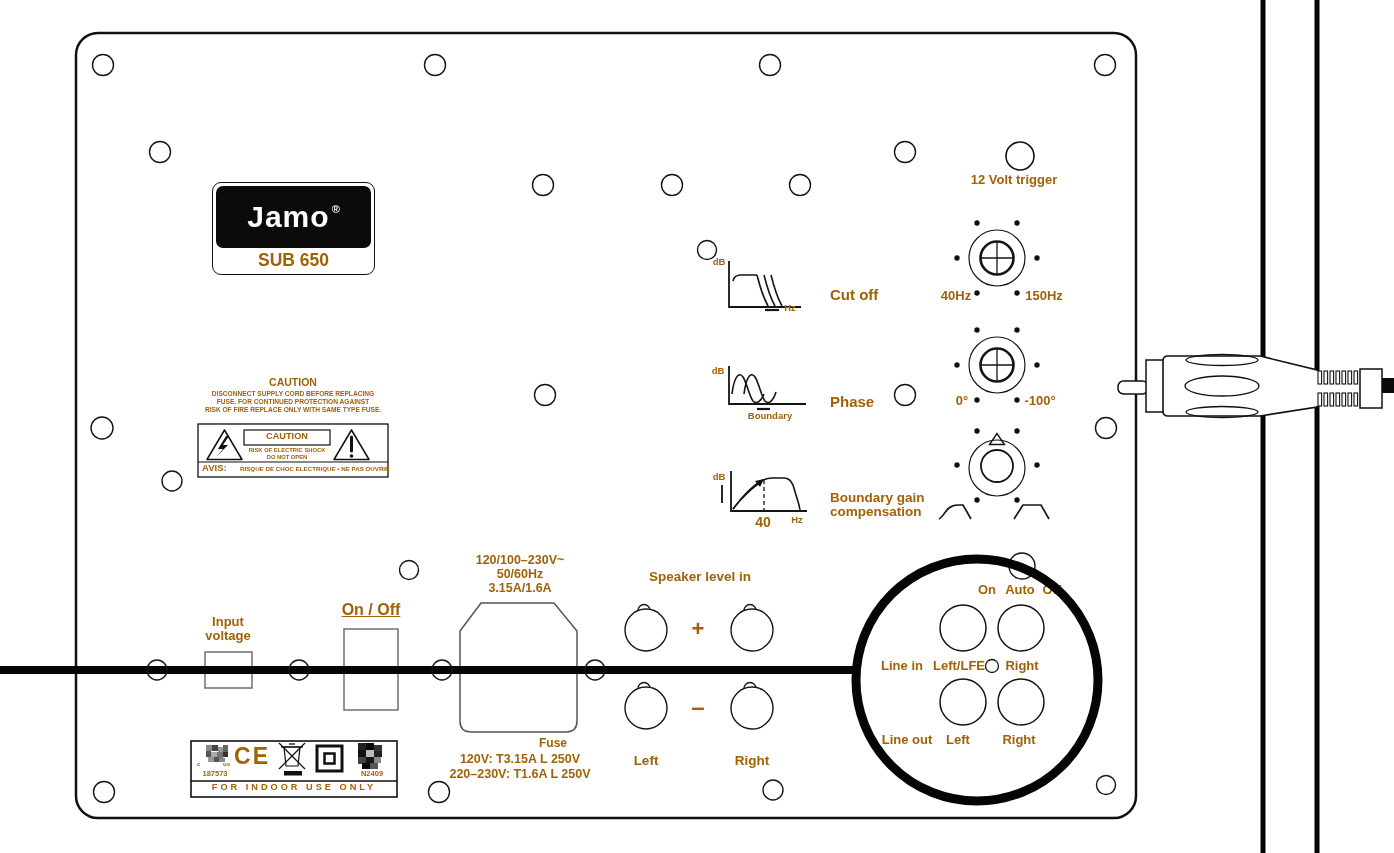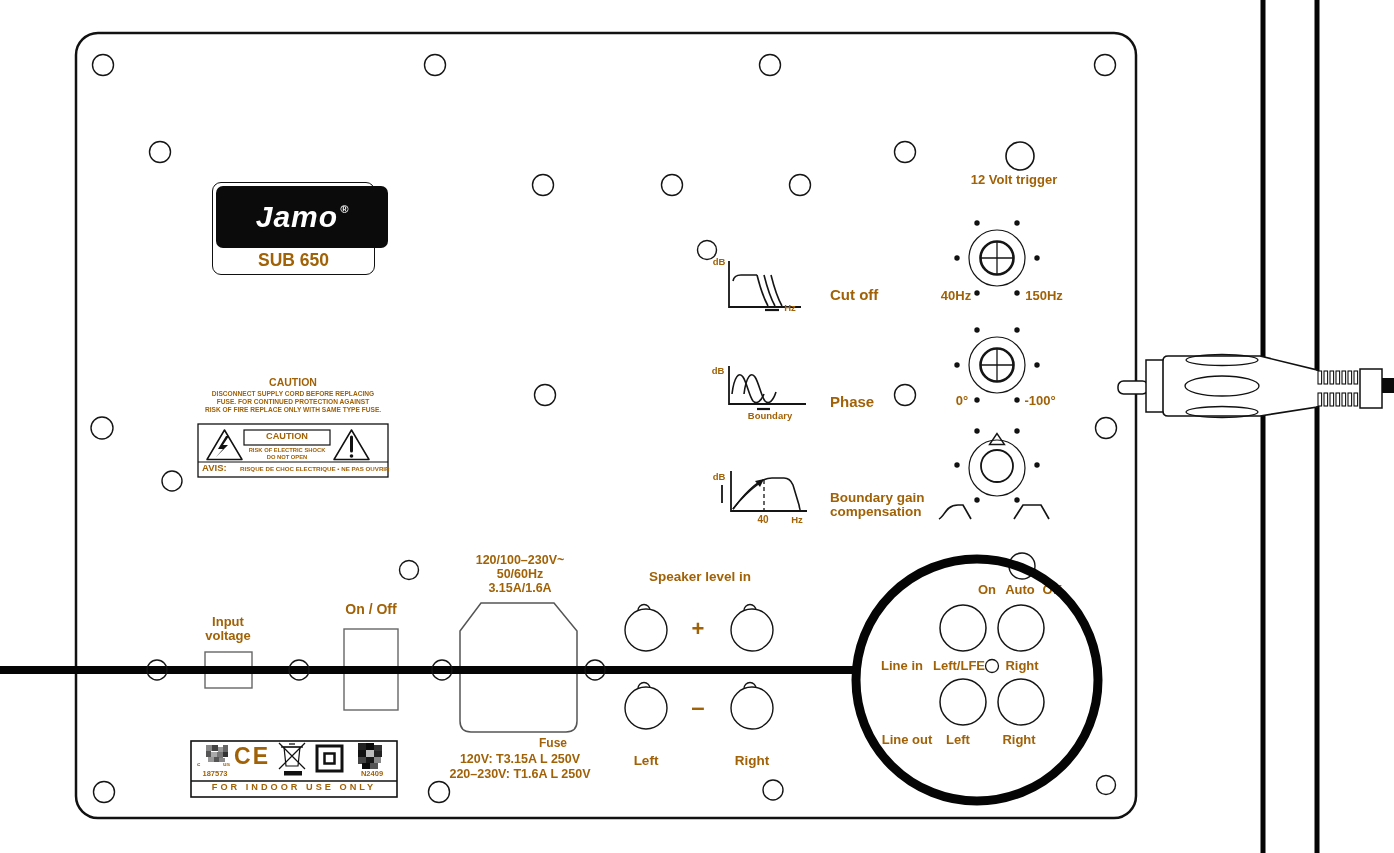--- a/index.html
+++ b/index.html
@@ -9,22 +9,22 @@
     background:#fff; font-family:"Liberation Sans", sans-serif;
   }
   svg.layer { position:absolute; left:0; top:0; }
   #art { z-index:1; }
   #textlayer { position:absolute; left:0; top:0; width:1394px; height:853px; z-index:2; }
   #overlay { z-index:3; pointer-events:none; }
   .t { position:absolute; font-weight:bold; color:#a16207; white-space:nowrap; line-height:1.05; }
   .c { transform:translateX(-50%); text-align:center; }
   .jamo-outer { position:absolute; left:212px; top:182px; width:163px; height:93px;
     border:1.6px solid #111; border-radius:9px; background:#fff; }
-  .jamo-black { position:absolute; left:216px; top:186px; width:172px; height:62px;
-    background:#0b0b0b; border-radius:7px; display:flex; align-items:center; justify-content:center;font-style:italic; }
+  .jamo-black { position:absolute; left:216px; top:186px; width:155px; height:62px;
+    background:#0b0b0b; border-radius:7px; display:flex; align-items:center; justify-content:center; }
   .jamo-black .brand { color:#fff; font-weight:bold; font-size:30px; letter-spacing:1px; }
   .jamo-black .reg { color:#fff; font-weight:bold; font-size:11px; margin:-16px 0 0 2px; }
   .indoor { letter-spacing:3px; }
   .ce { letter-spacing:2px; }
 </style>
 </head>
 <body>
 
 <div id="stage">
 
@@ -270,21 +270,21 @@
     <div class="t c" style="left:293px; top:407px; font-size:6.6px;">RISK OF FIRE REPLACE ONLY WITH SAME TYPE FUSE.</div>
 
     <div class="t c" style="left:287px; top:432px; font-size:9.2px;">CAUTION</div>
     <div class="t c" style="left:287px; top:447px; font-size:5.8px;">RISK OF ELECTRIC SHOCK</div>
     <div class="t c" style="left:287px; top:454px; font-size:5.8px;">DO NOT OPEN</div>
     <div class="t" style="left:202px; top:463px; font-size:9.5px;">AVIS:</div>
     <div class="t" style="left:240px; top:465.5px; font-size:6.2px;">RISQUE DE CHOC ELECTRIQUE • NE PAS OUVRIR</div>
 
     <div class="t c" style="left:228px; top:615px; font-size:13px;">Input</div>
     <div class="t c" style="left:228px; top:629px; font-size:13px;">voltage</div>
-    <div class="t c" style="left:371px; top:602px; font-size:14px;">On / Off</div>
+    <div class="t c" style="left:371px; top:602px; font-size:16px;text-decoration:underline;">On / Off</div>
     <div class="t c" style="left:520px; top:554px; font-size:12.5px;">120/100–230V~</div>
     <div class="t c" style="left:520px; top:568px; font-size:12.5px;">50/60Hz</div>
     <div class="t c" style="left:520px; top:582px; font-size:12.5px;">3.15A/1.6A</div>
     <div class="t c" style="left:520px; top:737px; font-size:12px;margin-left:33px;">Fuse</div>
     <div class="t c" style="left:520px; top:753px; font-size:12.5px;">120V: T3.15A L 250V</div>
     <div class="t c" style="left:520px; top:768px; font-size:12.5px;">220–230V: T1.6A L 250V</div>
 
     <div class="t c" style="left:700px; top:570px; font-size:13.5px;">Speaker level in</div>
     <div class="t c" style="left:698px; top:617px; font-size:22px;">+</div>
     <div class="t c" style="left:698px; top:694px; font-size:24px;">–</div>
@@ -299,21 +299,21 @@
     <div class="t c" style="left:1040px; top:394px; font-size:13px;">-100°</div>
     <div class="t" style="left:830px; top:491px; font-size:13.5px;">Boundary gain</div>
     <div class="t" style="left:830px; top:505px; font-size:13.5px;">compensation</div>
     <div class="t c" style="left:1014px; top:173px; font-size:13px;">12 Volt trigger</div>
 
     <div class="t c" style="left:719px; top:257px; font-size:9.5px;">dB</div>
     <div class="t c" style="left:790px; top:303px; font-size:9.5px;">Hz</div>
     <div class="t c" style="left:718px; top:366px; font-size:9.5px;">dB</div>
     <div class="t c" style="left:770px; top:411px; font-size:9.5px;">Boundary</div>
     <div class="t c" style="left:719px; top:472px; font-size:9.5px;">dB</div>
-    <div class="t c" style="left:763px; top:515px; font-size:10px;">40</div>
+    <div class="t c" style="left:763px; top:515px; font-size:14px;">40</div>
     <div class="t c" style="left:797px; top:515px; font-size:9.5px;">Hz</div>
 
     <div class="t c" style="left:987px; top:583px; font-size:13px;">On</div>
     <div class="t c" style="left:1020px; top:583px; font-size:13px;">Auto</div>
     <div class="t c" style="left:1052px; top:583px; font-size:13px;">Off</div>
     <div class="t c" style="left:902px; top:659px; font-size:13px;">Line in</div>
     <div class="t c" style="left:959px; top:659px; font-size:13px;">Left/LFE</div>
     <div class="t c" style="left:1022px; top:659px; font-size:13px;">Right</div>
     <div class="t c" style="left:907px; top:733px; font-size:13px;">Line out</div>
     <div class="t c" style="left:958px; top:733px; font-size:13px;">Left</div>

